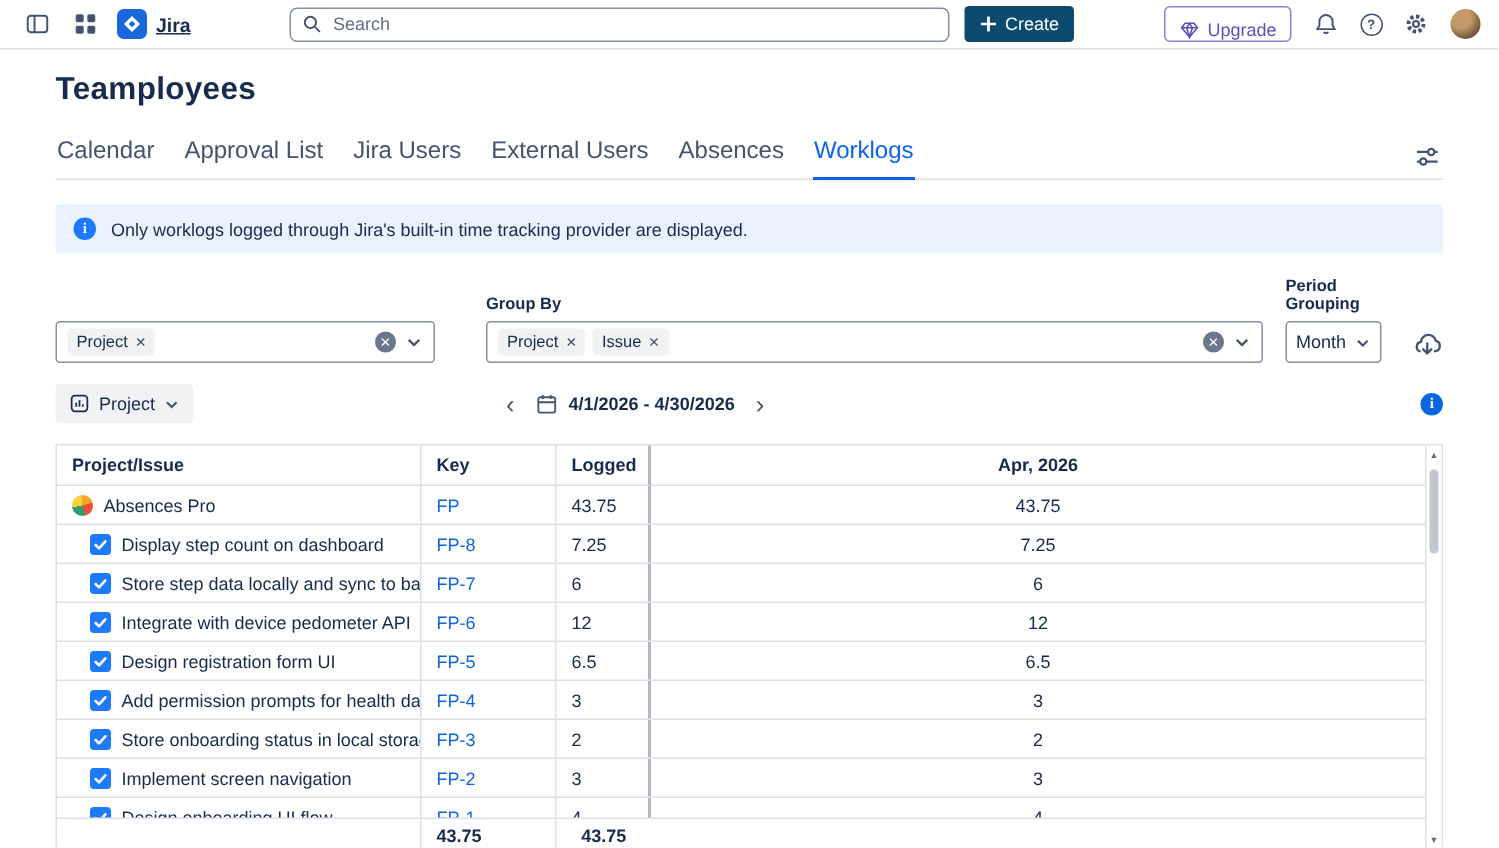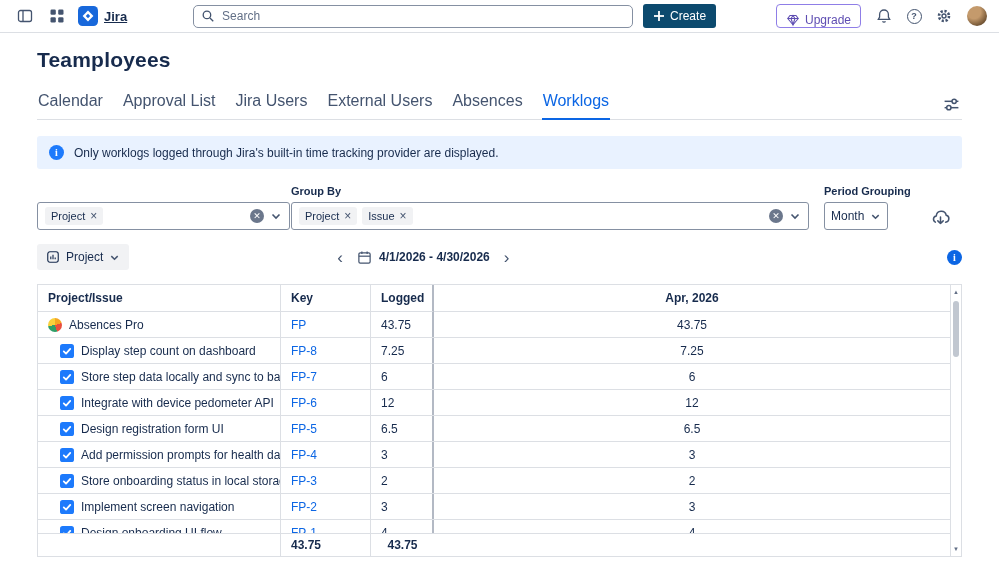--- a/index.html
+++ b/index.html
@@ -51,21 +51,21 @@
   .banner p { font-size: 12px; color: #172B4D; }
 
   
   .filters { display: flex; margin-top: 16px; align-items: flex-end; }
   .fgroup { display: flex; flex-direction: column; gap: 5px; }
   .flabel { font-size: 11px; font-weight: 600; color: #172B4D; }
   .select { height: 28px; border: 1px solid #8590A2; border-radius: 3px; background: #fff;
     display: flex; align-items: center; gap: 5px; padding: 0 7px; }
   .f-filter { width: 253px; }
   .f-filter .select { width: 253px; }
-  .f-group { margin-left: 1px; }
+  .f-group { margin-left: 34px; }
   .f-group .select { width: 518px; }
   .f-period { margin-left: 15px; }
   .f-period .select { width: 64px; padding: 0 6px; justify-content: space-between; }
   .chip { background: #F1F2F4; border-radius: 3px; padding: 3px 6px; font-size: 11px;
     display: inline-flex; align-items: center; gap: 5px; color: #172B4D; }
   .chip .x { font-size: 12px; color: #44546F; line-height: 1; cursor: pointer; }
   .sel-right { margin-left: auto; display: flex; align-items: center; gap: 6px; }
   .clear-dot { width: 14px; height: 14px; border-radius: 50%; background: #6B778C; color: #fff;
     font-size: 9px; display: flex; align-items: center; justify-content: center; line-height: 1; }
   .chev { color: #44546F; }

